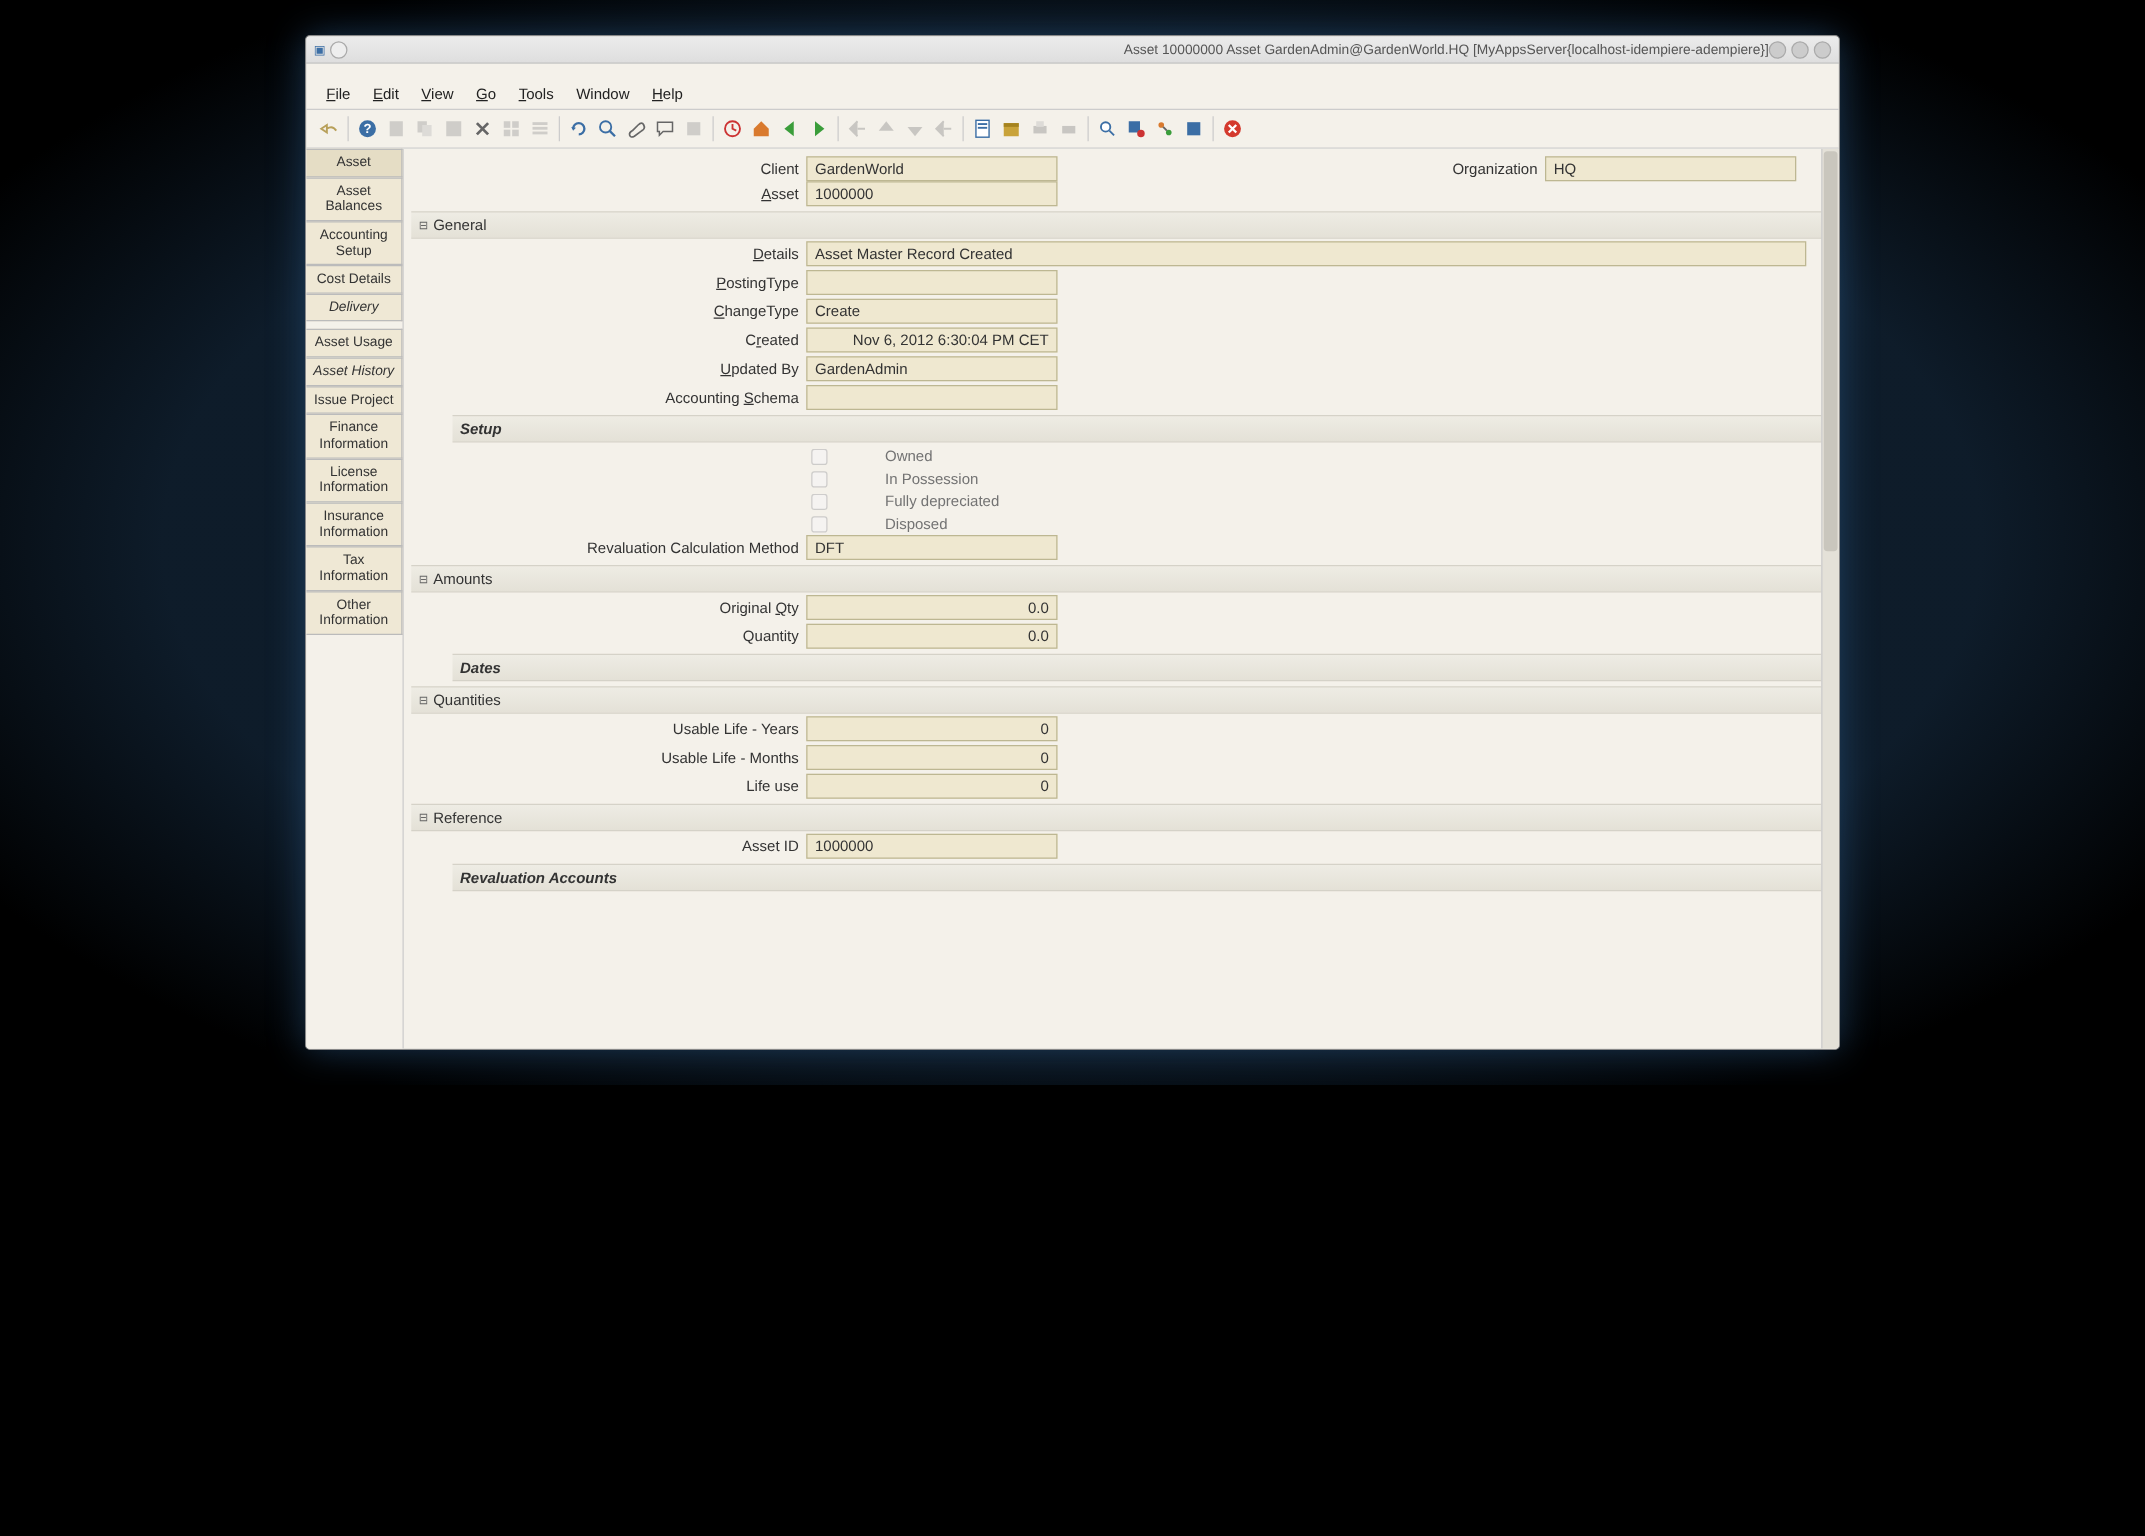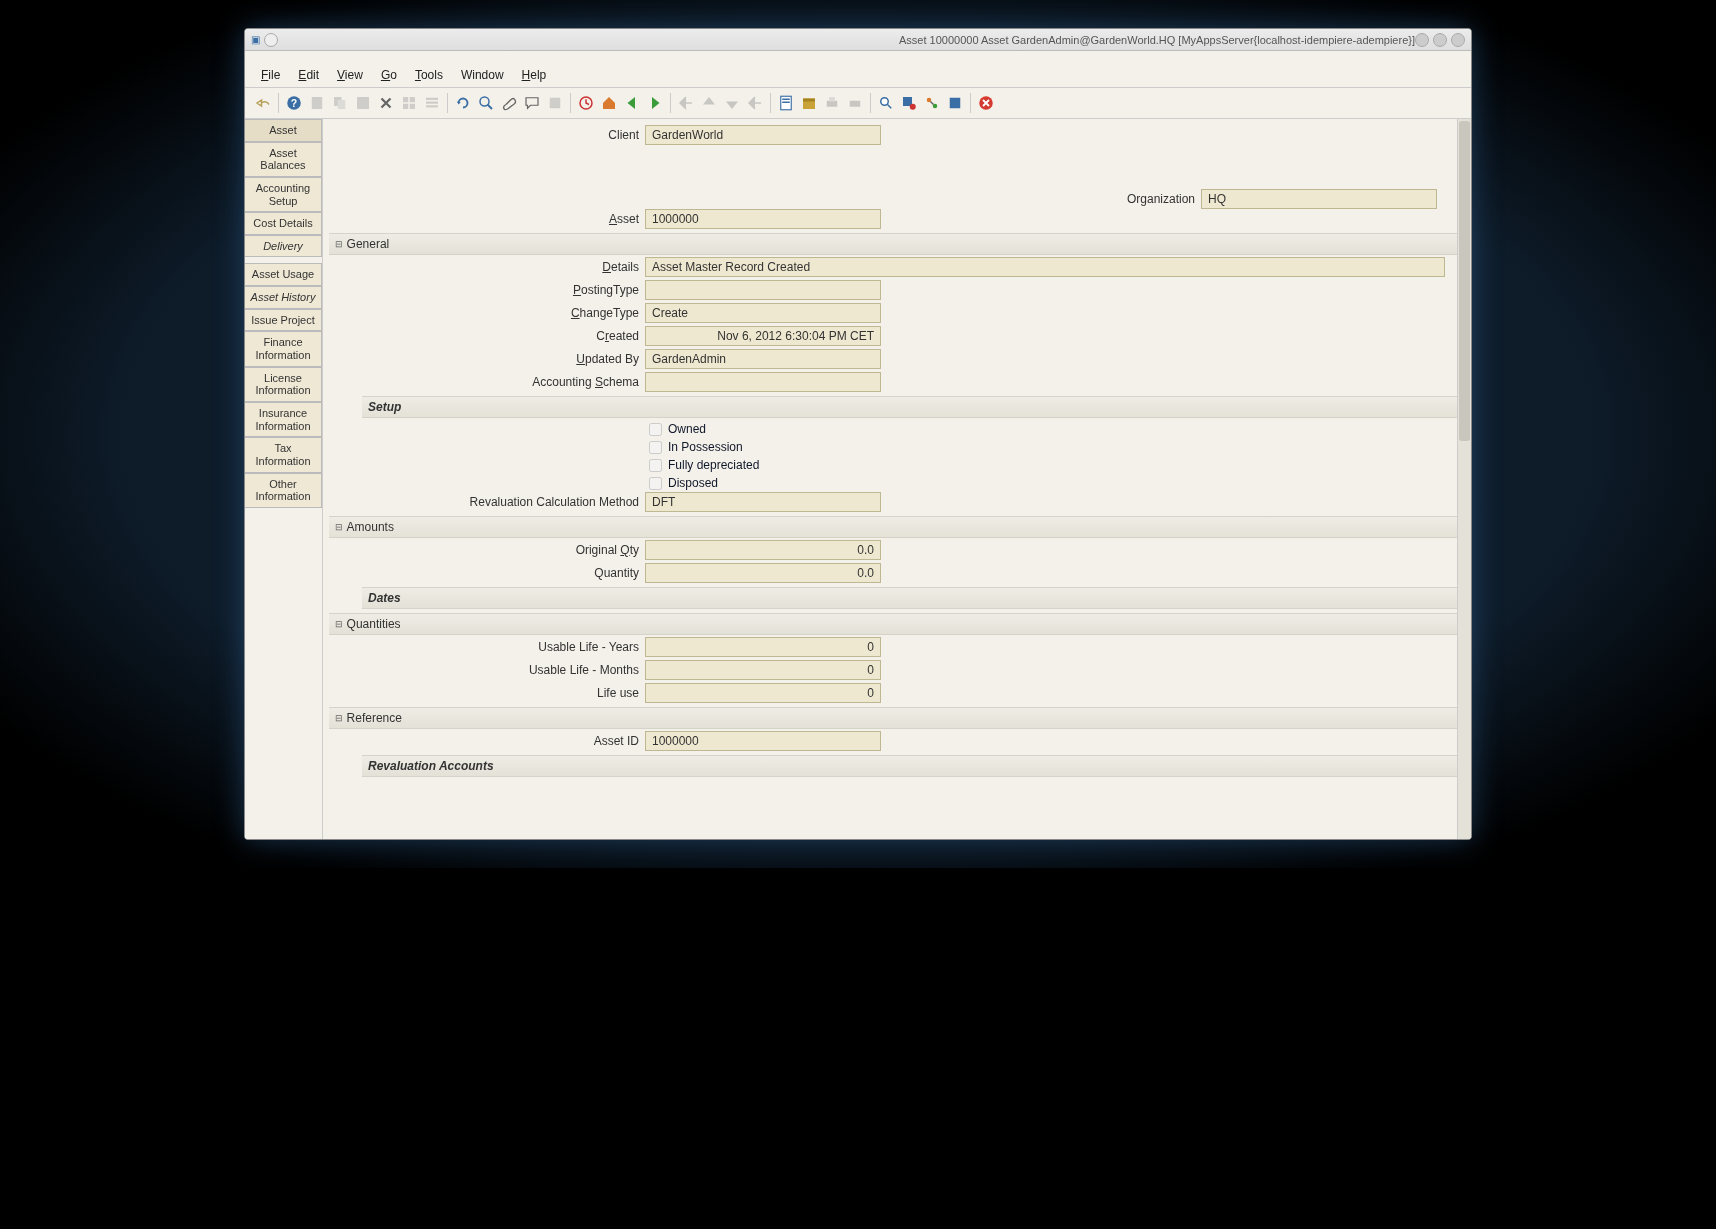--- a/index.html
+++ b/index.html
@@ -20,35 +20,35 @@
 .tb-icon svg { width: 18px; height: 18px; }
 .workspace { display: flex; background: #f4f1ea; min-height: 720px; }
 .sidebar { width: 78px; background: #f4f1ea; border-right: 1px solid #ccc; font-size: 11px; }
 .side-tab { padding: 4px 4px; text-align: center; border: 1px solid #bbb; border-left: none; background: #efe8d5; margin-bottom: 0; line-height: 1.15; color: #333; }
 .side-tab.active { background: #e5ddc5; font-weight: normal; }
 .side-tab.italic { font-style: italic; }
 .main { flex: 1; padding: 6px 10px 0 6px; overflow-y: auto; position: relative; }
 .scrollbar-track { position: absolute; right: 0; top: 0; bottom: 0; width: 14px; background: #e4e1d8; border-left: 1px solid #ccc; }
 .scrollbar-thumb { position: absolute; left: 1px; right: 1px; top: 2px; height: 320px; background: #c9c6bd; border-radius: 3px; }
 .row { display: flex; align-items: center; margin-bottom: 3px; gap: 6px; }
-.row-two { display: flex; gap: 44px; flex-direction: column; }
+.row-two { display: flex; gap: 72px; }
 .field { display: flex; align-items: center; gap: 6px; }
 .lbl { width: 310px; text-align: right; font-size: 12px; color: #333; }
 .lbl u { text-decoration: underline; }
-.inp { background: #efe8d0; border: 1px solid #bdb792; height: 20px; padding: 2px 6px; font-size: 12px; color: #333; width: 236px; }
+.inp { background: #efe8d0; border: 1px solid #bdb792; height: 20px; padding: 2px 6px; font-size: 12px; color: #333; width: 201px; }
 .inp.wide { width: 800px; }
 .inp.num { text-align: right; }
 .inp.ro { background: #efe8d0; }
 .section { margin: 4px 0 2px 0; }
 .sec-head { background: linear-gradient(#eeece4, #e4e1d7); border-top: 1px solid #d5d2c8; border-bottom: 1px solid #d5d2c8; padding: 3px 6px; font-size: 12px; color: #333; display: flex; align-items: center; gap: 4px; }
 .sec-head.italic { font-style: italic; font-weight: 600; margin-left: 33px; }
 .sec-head .tw { font-size: 9px; color: #666; }
 .chk { display: flex; align-items: center; gap: 6px; padding: 2px 0 2px 320px; color: #999; font-size: 12px; }
 .chk input { accent-color: #999; }
-.disabled-text { color: #0f172a; }
+.disabled-text { color: #737373; margin-left: 40px; }
 </style>
 </head>
 <body>
 
 <div class="outer-glow">
 <div class="window">
 
   <div class="titlebar">
     <div class="tb-left">
       <span style="font-size:10px;color:#3b6ea5;">▣</span>

